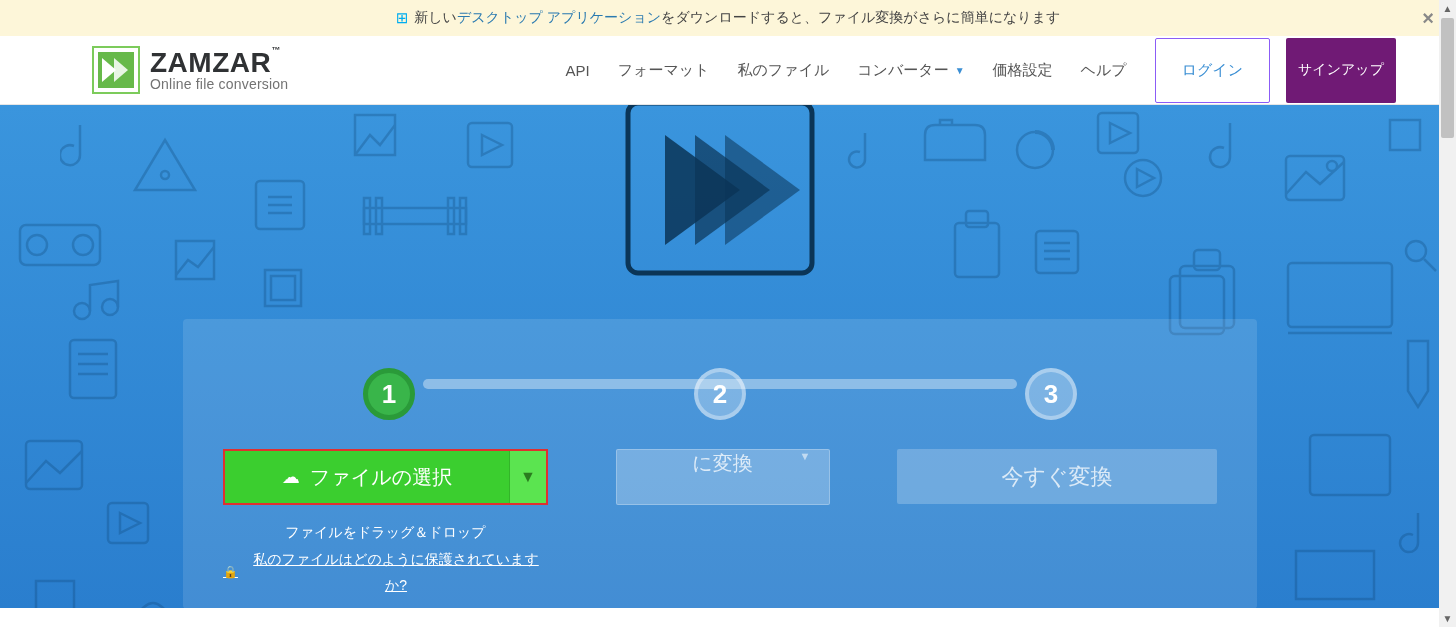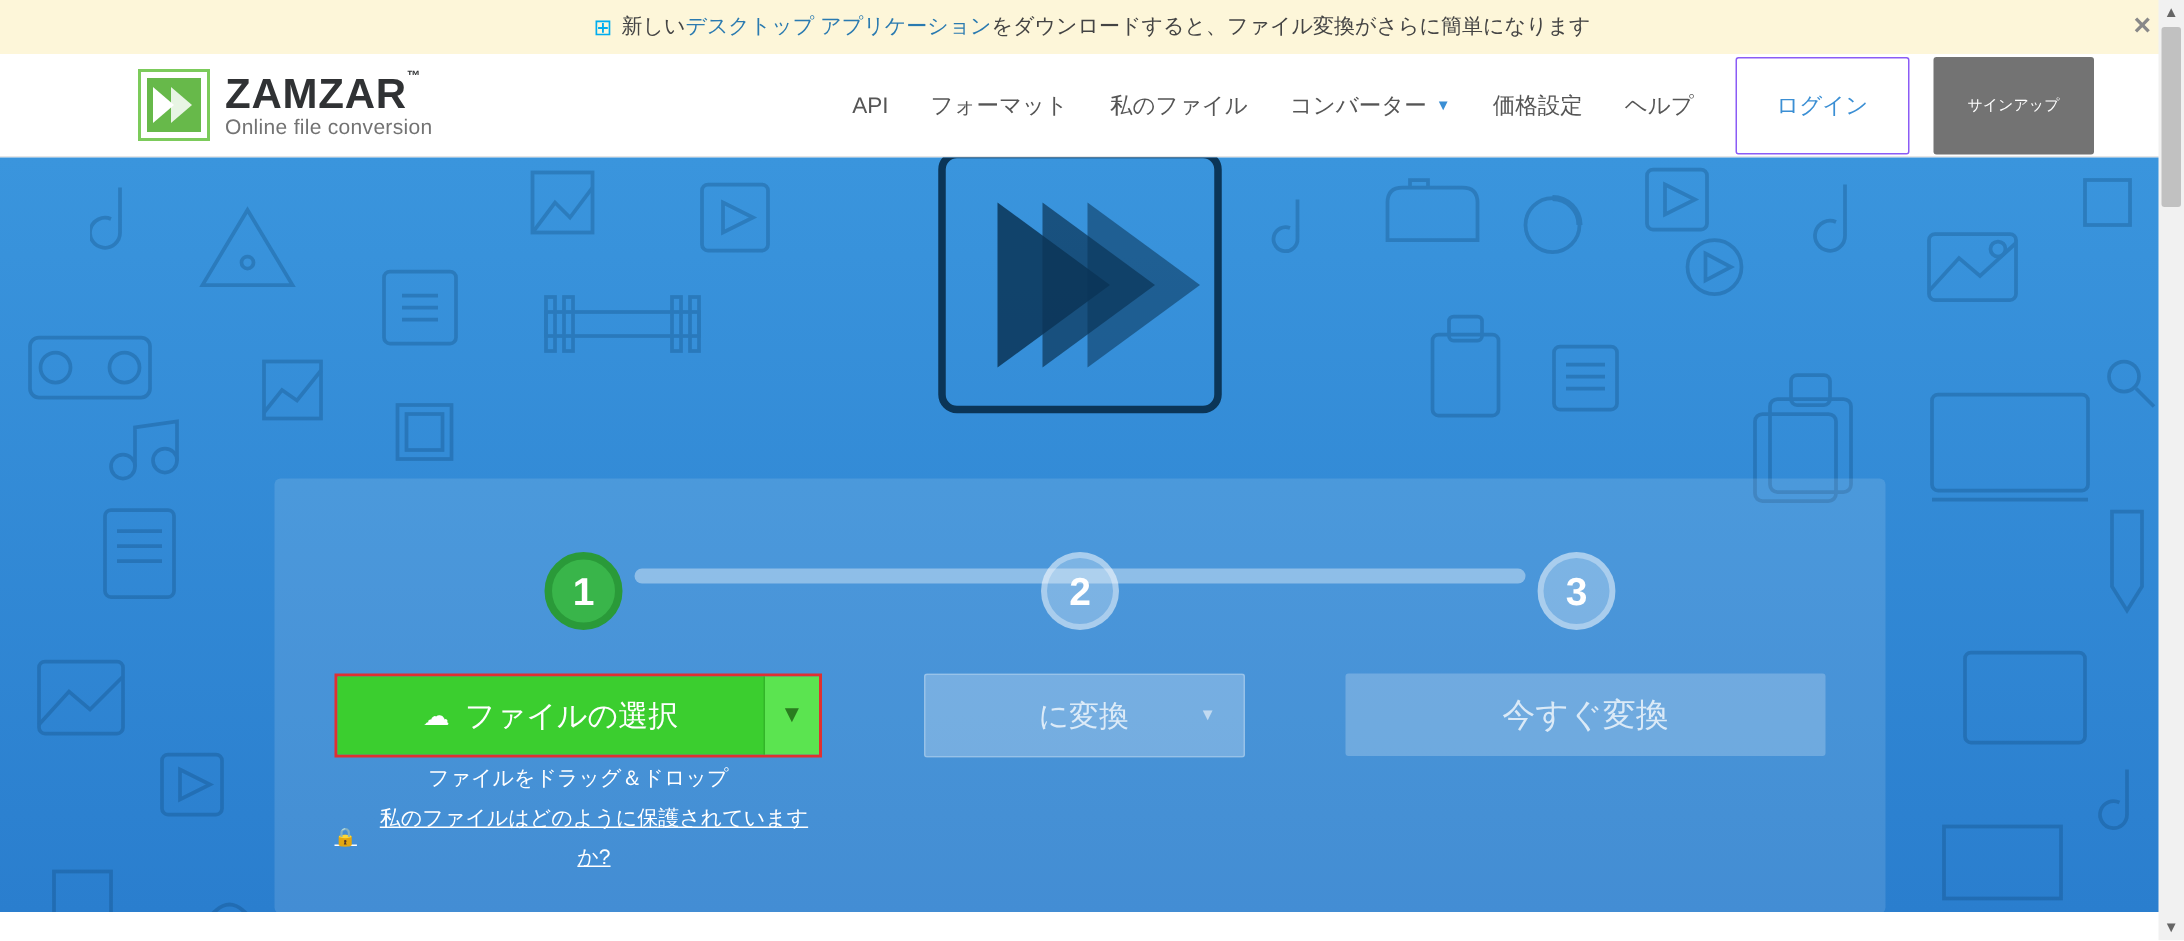--- a/index.html
+++ b/index.html
@@ -16,40 +16,40 @@
 .logo-text{display:flex;flex-direction:column;line-height:1.05}
 .logo-text .brand{font-size:28px;font-weight:700;color:#303234;letter-spacing:0.5px;position:relative}
 .logo-text .brand .tm{font-size:9px;vertical-align:top;position:relative;top:-2px}
 .logo-text .tagline{font-size:14px;color:#737373;letter-spacing:0.2px}
 .nav-spacer{flex:1}
 .nav-links{display:flex;align-items:center;gap:28px;font-size:15px;color:#444}
 .nav-links .item{cursor:pointer;color:#555;display:flex;align-items:center;gap:6px}
 .nav-links .caret{color:#3b8fd4;font-size:10px}
 .nav-buttons{display:flex;gap:16px;margin-left:28px}
 .btn-login{border:1px solid #8b5cf6;color:#3b8fd4;background:#fff;padding:22px 26px;font-size:15px;cursor:pointer;border-radius:2px}
-.btn-signup{border:none;background:#737373;color:#fff;padding:10px 23px;font-size:10px;cursor:pointer;border-radius:2px}
+.btn-signup{border:none;background:#701a75;color:#fff;padding:10px 12px;font-size:14px;cursor:pointer;border-radius:2px}
 .hero{position:relative;height:503px;background:linear-gradient(180deg,#3a95dd 0%,#2a7ece 100%);overflow:hidden}
 .bg-icons{position:absolute;inset:0;opacity:0.28}
 .doodle{position:absolute;stroke:#0b4170;fill:none;stroke-width:2.5}
 .converter-panel{position:absolute;left:183px;top:214px;width:1074px;height:290px;background:rgba(255,255,255,0.12);border-radius:4px;padding:30px 40px 0 40px}
 .steps{position:relative;height:90px;display:flex;align-items:center;justify-content:space-between;padding:0 140px}
 .step-line{position:absolute;top:30px;left:200px;right:200px;height:10px;background:rgba(255,255,255,0.38);border-radius:5px}
 .step-circle{width:52px;height:52px;border-radius:50%;display:flex;align-items:center;justify-content:center;color:#fff;font-size:26px;font-weight:700;position:relative;z-index:2}
 .step-circle.active{background:#39b54a;border:5px solid #2a9a39}
 .step-circle.inactive{background:rgba(255,255,255,0.28);border:4px solid rgba(255,255,255,0.35)}
 .actions{display:flex;gap:60px;margin-top:10px}
 .action-col{flex:1;display:flex;flex-direction:column;align-items:center}
 .file-btn-group{display:flex;width:325px;height:56px;border:2px solid #e03030}
 .file-btn{flex:1;background:#3bce2f;color:#fff;display:flex;align-items:center;justify-content:center;gap:10px;font-size:20px;cursor:pointer;border-right:1px solid #33b529}
 .file-btn .upload-icon{font-size:18px}
 .file-btn-drop{width:36px;background:#5be450;display:flex;align-items:center;justify-content:center;cursor:pointer;color:#2a7c1f}
-.convert-select{width:214px;height:56px;background:rgba(255,255,255,0.25);border:1px solid rgba(255,255,255,0.25);color:rgba(255,255,255,0.75);display:flex;align-items:center;justify-content:center;font-size:20px;cursor:pointer;position:relative;border-radius:2px}
+.convert-select{width:214px;height:56px;background:rgba(255,255,255,0.25);border:1px solid rgba(255,255,255,0.25);color:rgba(255,255,255,0.75);display:flex;align-items:flex-start;justify-content:center;font-size:20px;cursor:pointer;position:relative;border-radius:2px}
 .convert-select .drop-caret{position:absolute;right:18px;font-size:11px;color:rgba(255,255,255,0.55)}
 .convert-now{width:320px;height:55px;background:rgba(255,255,255,0.22);color:rgba(255,255,255,0.75);display:flex;align-items:center;justify-content:center;font-size:22px;cursor:pointer;border-radius:2px}
-.subtext{margin-top:0;color:#fff;font-size:14px;text-align:center;line-height:1.9}
+.subtext{margin-top:14px;color:#fff;font-size:14px;text-align:center;line-height:1.9}
 .subtext .protect-line{display:flex;align-items:center;gap:6px;justify-content:center;text-decoration:underline}
 .subtext .lock{font-size:12px}
 .subtext.right{font-size:14px;color:rgba(255,255,255,0.9)}
 .subtext.right .agree{color:rgba(255,255,255,0.92)}
 .subtext.right .terms-underline{text-decoration:underline}
 .subtext.right .email-line{margin-top:6px;display:flex;align-items:center;justify-content:center;gap:6px}
 .chk{width:13px;height:13px;display:inline-block;background:rgba(255,255,255,0.9);position:relative}
 .chk.checked::after{content:"✓";position:absolute;left:1px;top:-2px;font-size:12px;color:#2a7ece}
 .big-play{position:absolute;left:620px;top:-10px;width:200px;height:200px}
 .scrollbar{position:absolute;right:0;top:0;width:17px;height:627px;background:#f1f1f1}

